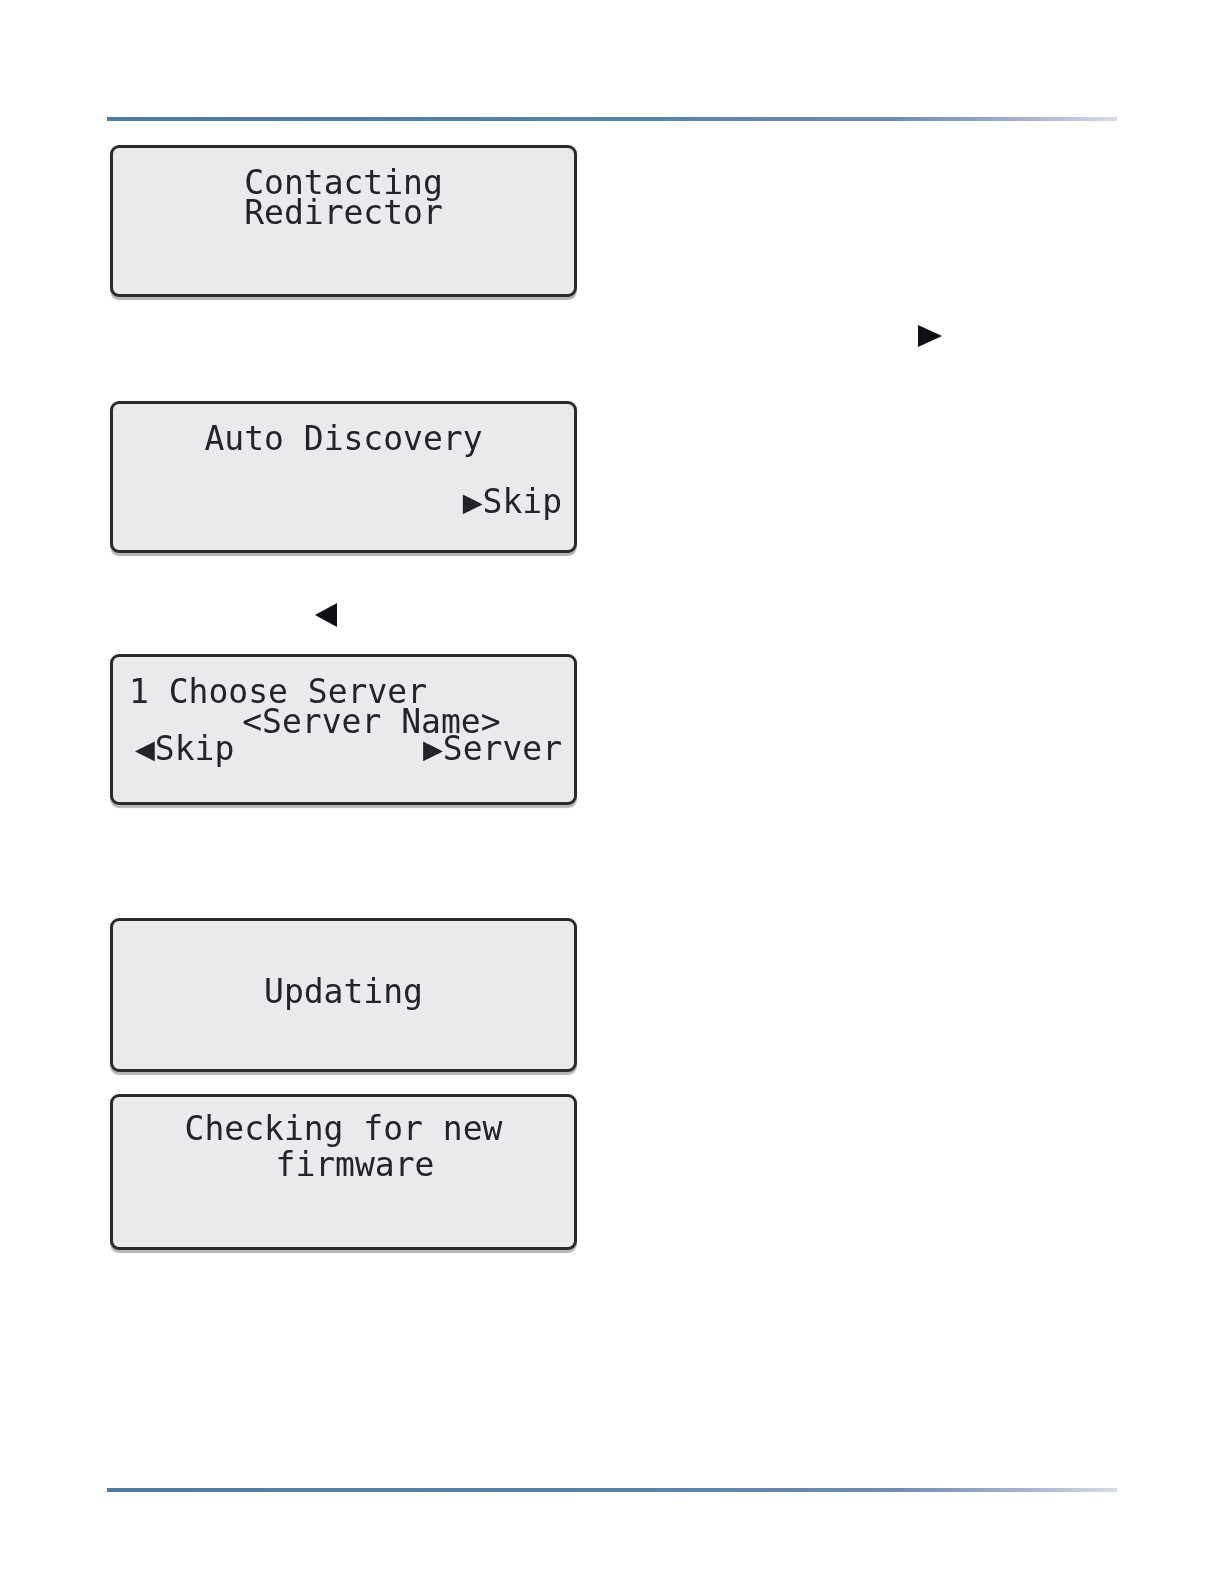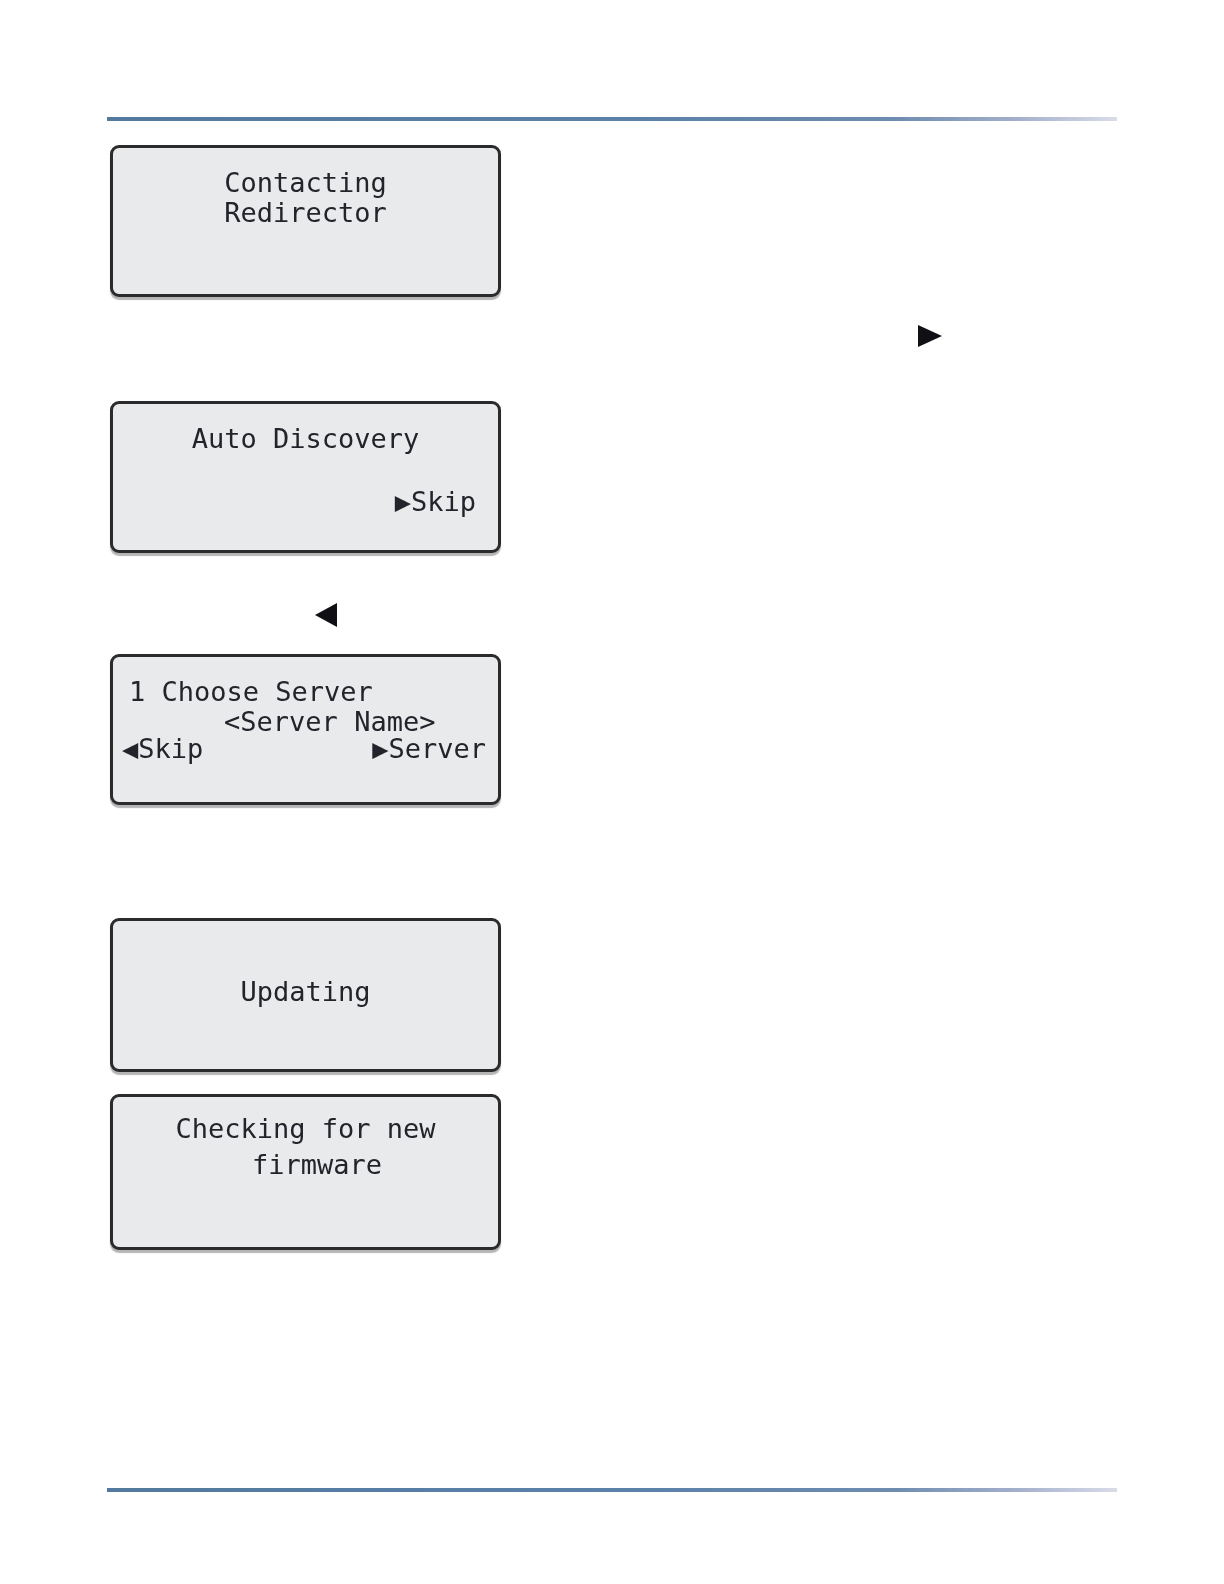--- a/index.html
+++ b/index.html
@@ -23,44 +23,44 @@
     background: linear-gradient(to right,
       #54799f 0%, #5d82a9 55%, #6e8cb0 78%,
       #a3afcb 90%, #d9dce8 100%);
   }
   .rule.top { top: 117px; }
   .rule.bottom { top: 1488px; }
 
   .lcd {
     position: absolute;
     left: 110px;
-    width: 391px;
+    width: 467px;
     height: 152px;
     box-sizing: border-box;
     background: #e9eaeb;
     border: 3px solid #2b2b2c;
     border-radius: 9px;
     box-shadow: 0 3px 1px rgba(70,70,75,0.40);
     color: #23232b;
-    font-size: 27px;
+    font-size: 33px;
     line-height: 29px;
   }
   .lcd-line {
     position: absolute;
     left: 0;
     right: 0;
     white-space: pre;
   }
   .ctr { text-align: center; }
   .lft { padding-left: 16px; }
-  .right-only { text-align: right; padding-right: 22px; }
+  .right-only { text-align: right; padding-right: 12px; }
   .skrow {
     display: flex;
     justify-content: space-between;
-    padding-left: 9px;
+    padding-left: 22px;
     padding-right: 12px;
   }
   .line-a { top: 20px; }
   .line-b { top: 50px; text-align: center; }
   .line-c { top: 77px; }
   .line-sk { top: 83px; }
 
   #screen-1 { top: 145px; }
   #screen-2 { top: 401px; }
   #screen-3 { top: 654px; height: 151px; }

